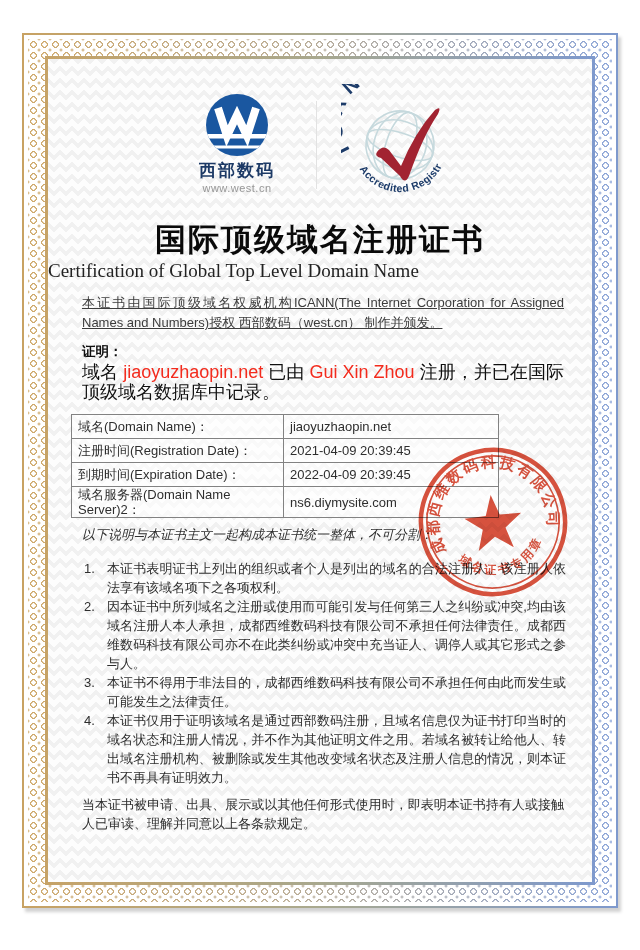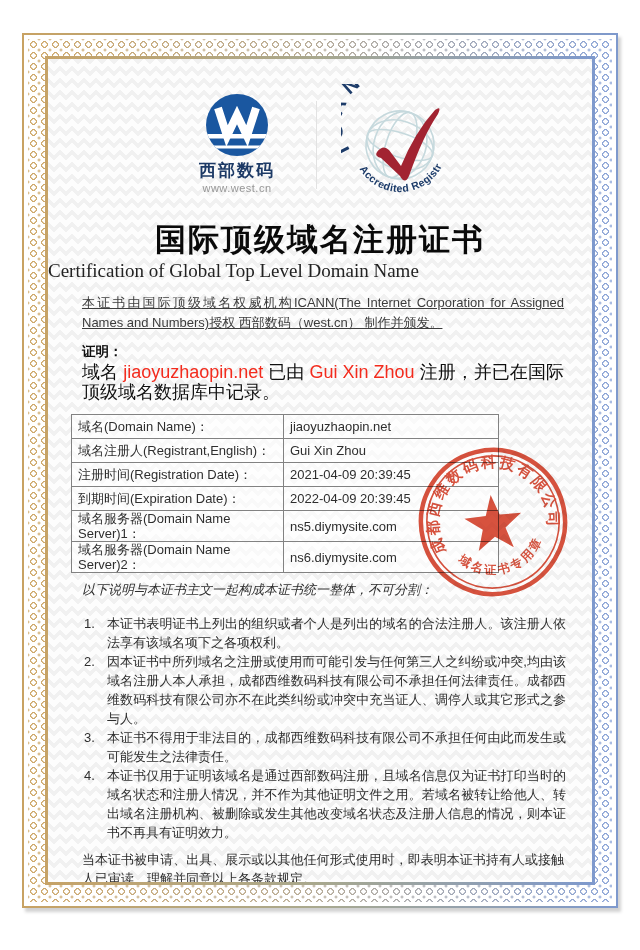--- a/index.html
+++ b/index.html
@@ -141,34 +141,26 @@
           <div class="para cert-label">证明：</div>
           <p class="para statement"><span>域名 </span><span class="red">jiaoyuzhaopin.net</span><span> 已由 </span><span class="red">Gui Xin Zhou</span><span> 注册，并已在国际顶级域名数据库中记录。</span></p>
 
           <table class="domain-table">
             <tbody>
               <tr>
                   <td class="lbl">域名(Domain Name)：</td>
                   <td class="val">jiaoyuzhaopin.net</td>
                 </tr>
               <tr>
-                  <td class="lbl">域名注册人(Registrant,English)：</td>
-                  <td class="val">Gui Xin Zhou</td>
-                </tr>
-              <tr>
                   <td class="lbl">注册时间(Registration Date)：</td>
                   <td class="val">2021-04-09 20:39:45</td>
                 </tr>
               <tr>
                   <td class="lbl">到期时间(Expiration Date)：</td>
                   <td class="val">2022-04-09 20:39:45</td>
-                </tr>
-              <tr>
-                  <td class="lbl">域名服务器(Domain Name Server)1：</td>
-                  <td class="val">ns5.diymysite.com</td>
                 </tr>
               <tr>
                   <td class="lbl">域名服务器(Domain Name Server)2：</td>
                   <td class="val">ns6.diymysite.com</td>
                 </tr>
             </tbody>
           </table>
 
           <p class="terms-intro">以下说明与本证书主文一起构成本证书统一整体，不可分割：</p>
           <div class="terms">

